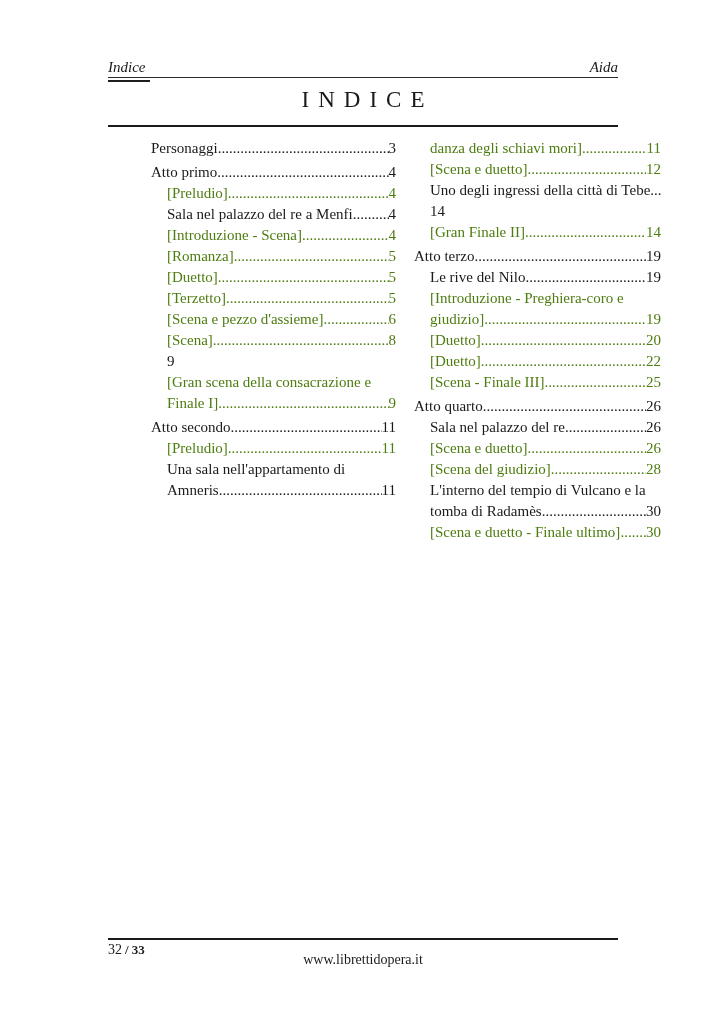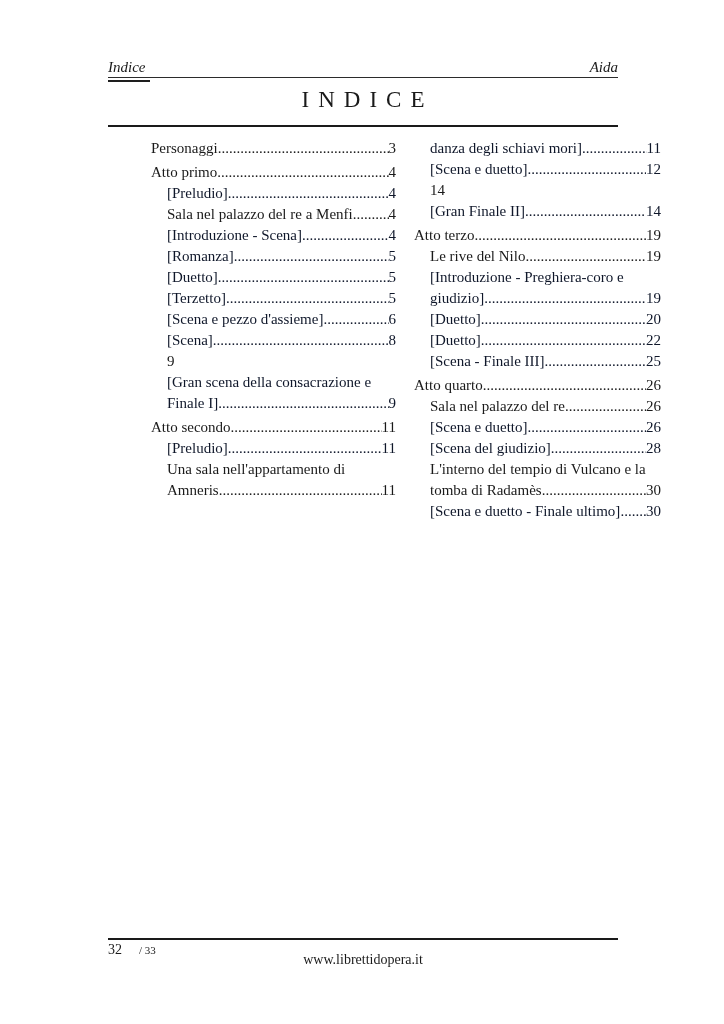--- a/index.html
+++ b/index.html
@@ -19,33 +19,33 @@
     letter-spacing:9px;text-indent:9px;line-height:30px;}
   .trule{left:108px;top:125px;width:510px;height:2px;background:#1a1a1a;}
   
   .toc{left:108px;top:138px;width:514px;display:flex;gap:18px;
     font-size:15px;line-height:21px;margin-left:43px;}
   .toc-col{flex:none;}
   .col-left{width:245px;}
   .col-right{width:247px;}
   .entry.indent{padding-left:16px;}
   .entry.gap{margin-top:3px;}
-  .entry.green{color:#0f172a;cursor:pointer;text-align:center;}
+  .entry.green{color:#4d7c0f;cursor:pointer;text-align:center;}
   .tline{display:flex;align-items:baseline;}
   .txt{white-space:pre;flex:0 0 auto;}
   .leader{flex:1 1 auto;overflow:hidden;white-space:nowrap;min-width:4px;}
   .leader::after{content:"....................................................................................................";}
   .pg{flex:0 0 auto;}
   
   .frule{left:108px;top:938px;width:510px;height:2px;background:#1a1a1a;}
   .footer{left:108px;top:941px;width:510px;font-size:14px;line-height:18px;}
   .fsite{text-align:center;margin-top:10px;}
   .fpage{position:absolute;left:0;top:0;}
   .fcur{font-weight:normal;font-size:14px;}
-  .fsuf{font-size:11px;margin-left:17px;}
+  .fsuf{font-size:13px;margin-left:3px;font-weight:bold;}
 </style>
 </head>
 <body>
 
 <div class="abs header">
   <span>Indice</span>
   <span>Aida</span>
 </div>
 <div class="abs hrule"></div>
 <div class="abs haccent"></div>
@@ -174,20 +174,23 @@
         </div>
       </div>
       <div class="entry green indent">
         <div class="tline">
           <span class="txt">[Scena e duetto]</span>
           <span class="leader"></span>
           <span class="pg">12</span>
         </div>
       </div>
       <div class="entry indent">
+        <div class="tline">
+          <span class="txt">Uno degli ingressi della città di Tebe...</span>
+        </div>
         <div class="tline">
           <span class="txt">14</span>
         </div>
       </div>
       <div class="entry green indent">
         <div class="tline">
           <span class="txt">[Gran Finale II]</span>
           <span class="leader"></span>
           <span class="pg">14</span>
         </div>

